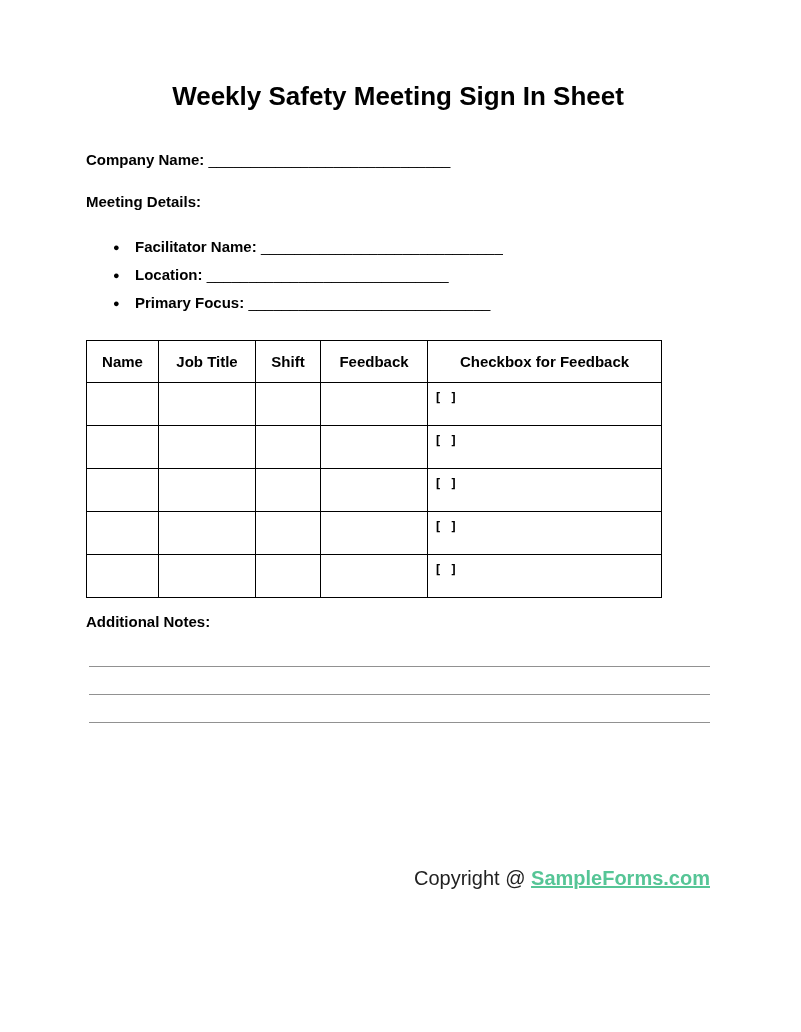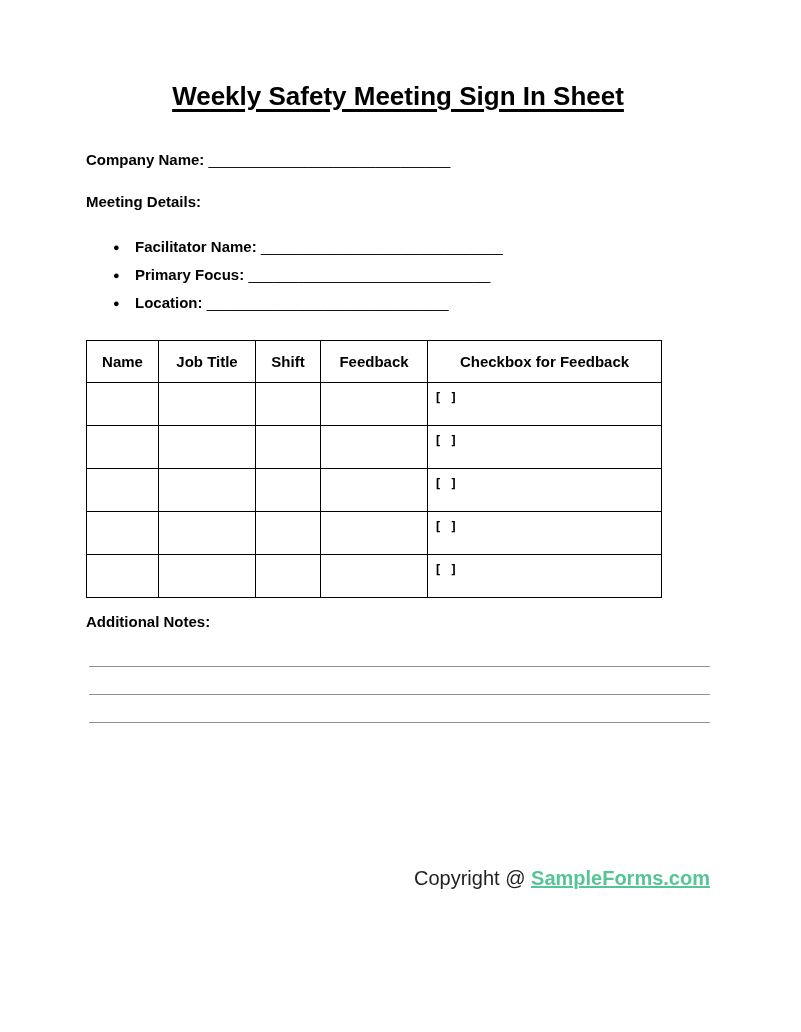--- a/index.html
+++ b/index.html
@@ -13,21 +13,20 @@
     overflow: hidden;
   }
   .content {
     padding: 80px 91px 0 86px;
   }
   .doc-title {
     font-size: 26px;
     font-weight: bold;
     line-height: 32px;
     text-align: center;
-    text-decoration: underline;
     text-decoration-thickness: 2.5px;
     text-underline-offset: 4px;
   }
   .line {
     font-size: 15px;
     font-weight: bold;
     line-height: 28px;
     white-space: nowrap;
   }
   .blank {
@@ -114,25 +113,25 @@
   </div>
 
   <div class="line md-heading">Meeting Details:</div>
 
   <div class="bullet-list">
     <div class="line bullet-item">
       <span class="bullet">●</span><span>Facilitator Name:</span>
       <span class="blank">_____________________________</span>
     </div>
     <div class="line bullet-item">
+      <span class="bullet">●</span><span>Location:</span>
+      <span class="blank">_____________________________</span>
+    </div>
+    <div class="line bullet-item">
       <span class="bullet">●</span><span>Primary Focus:</span>
-      <span class="blank">_____________________________</span>
-    </div>
-    <div class="line bullet-item">
-      <span class="bullet">●</span><span>Location:</span>
       <span class="blank">_____________________________</span>
     </div>
   </div>
 
 
   <table class="attendance">
     <colgroup>
       <col class="col-name">
         <col class="col-job">
         <col class="col-shift">

